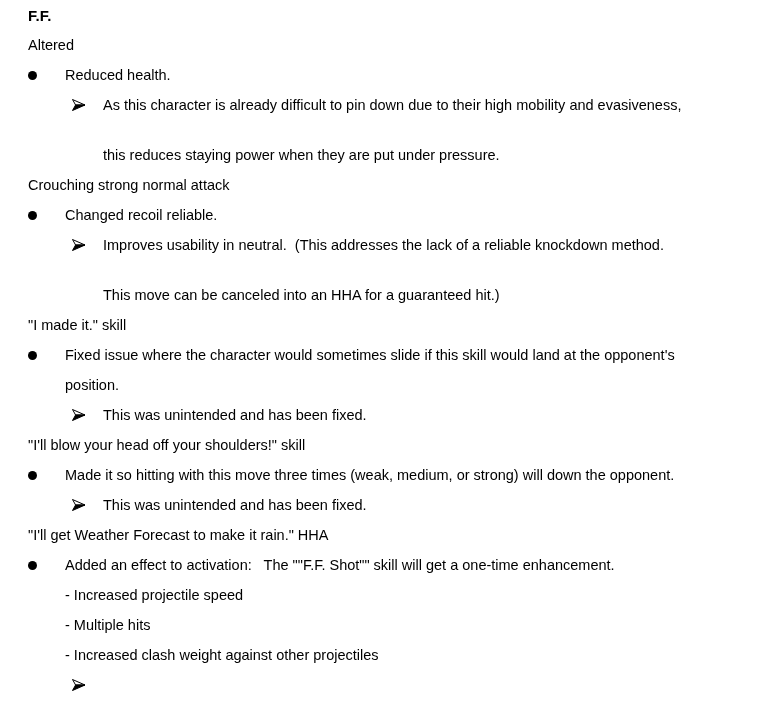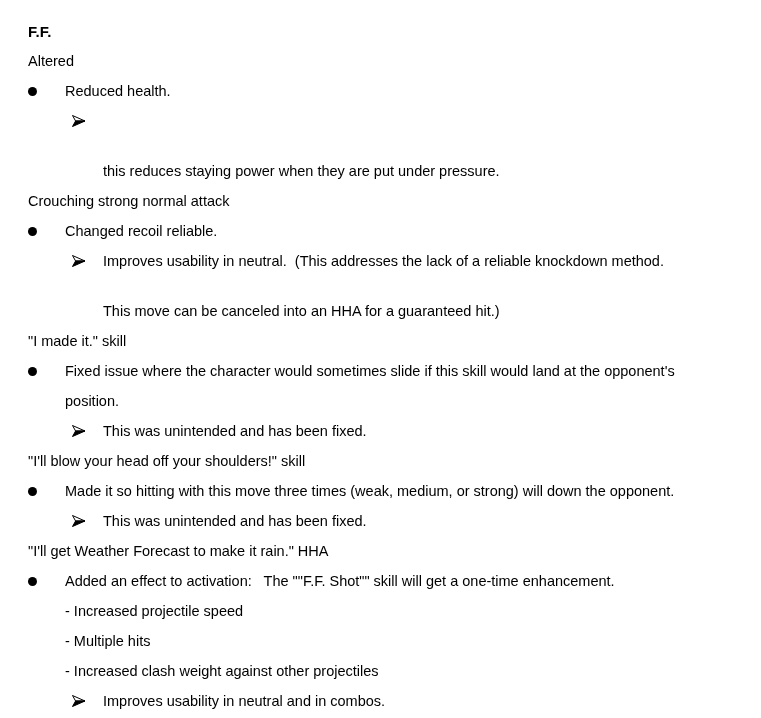--- a/index.html
+++ b/index.html
@@ -5,21 +5,21 @@
   html, body { margin: 0; padding: 0; }
   body {
     width: 761px;
     height: 718px;
     background: #ffffff;
     color: #000000;
     font-family: "Liberation Sans", sans-serif;
     font-size: 14.5px;
     overflow: hidden;
   }
-  .doc { padding-top: 16px; text-align: right; }
+  .doc { padding-top: 0; text-align: right; }
   .line {
     height: 30px;
     display: flex;
     align-items: center;
     white-space: pre;
   }
   .title   { padding-left: 28px; font-weight: bold; font-size: 15px; }
   .heading { padding-left: 28px; }
   .b-item  { padding-left: 28px; }
   .b-cont  { padding-left: 65px; }
@@ -62,20 +62,21 @@
     <span class="b-marker"><span class="dot"></span></span>
     <span class="txt">Reduced health.</span>
   </div>
   <div class="line s-item">
     <span class="s-marker">
       <svg width="14" height="12" viewBox="0 0 14 12">
         <path d="M0.5,0.5 L13,6 L3.6,6 Z" fill="#ffffff" stroke="#000000" stroke-width="1"></path>
         <path d="M13,6 L0.5,11.5 L3.6,6 Z" fill="#000000" stroke="#000000" stroke-width="1"></path>
       </svg>
     </span>
+    <span class="txt">As this character is already difficult to pin down due to their high mobility and evasiveness,</span>
   </div>
   <div class="line s-cont">
     <span class="txt">this reduces staying power when they are put under pressure.</span>
   </div>
 
   <div class="line heading">
     <span class="txt">Crouching strong normal attack</span>
   </div>
   <div class="line b-item">
     <span class="b-marker"><span class="dot"></span></span>
@@ -147,16 +148,15 @@
   <div class="line dash">
     <span class="txt">- Increased clash weight against other projectiles</span>
   </div>
   <div class="line s-item">
     <span class="s-marker">
       <svg width="14" height="12" viewBox="0 0 14 12">
         <path d="M0.5,0.5 L13,6 L3.6,6 Z" fill="#ffffff" stroke="#000000" stroke-width="1"></path>
         <path d="M13,6 L0.5,11.5 L3.6,6 Z" fill="#000000" stroke="#000000" stroke-width="1"></path>
       </svg>
     </span>
-    <span class="txt">Improves usability in neutral and in combos.</span>
   </div>
 
 </div>
 
 </body></html>

